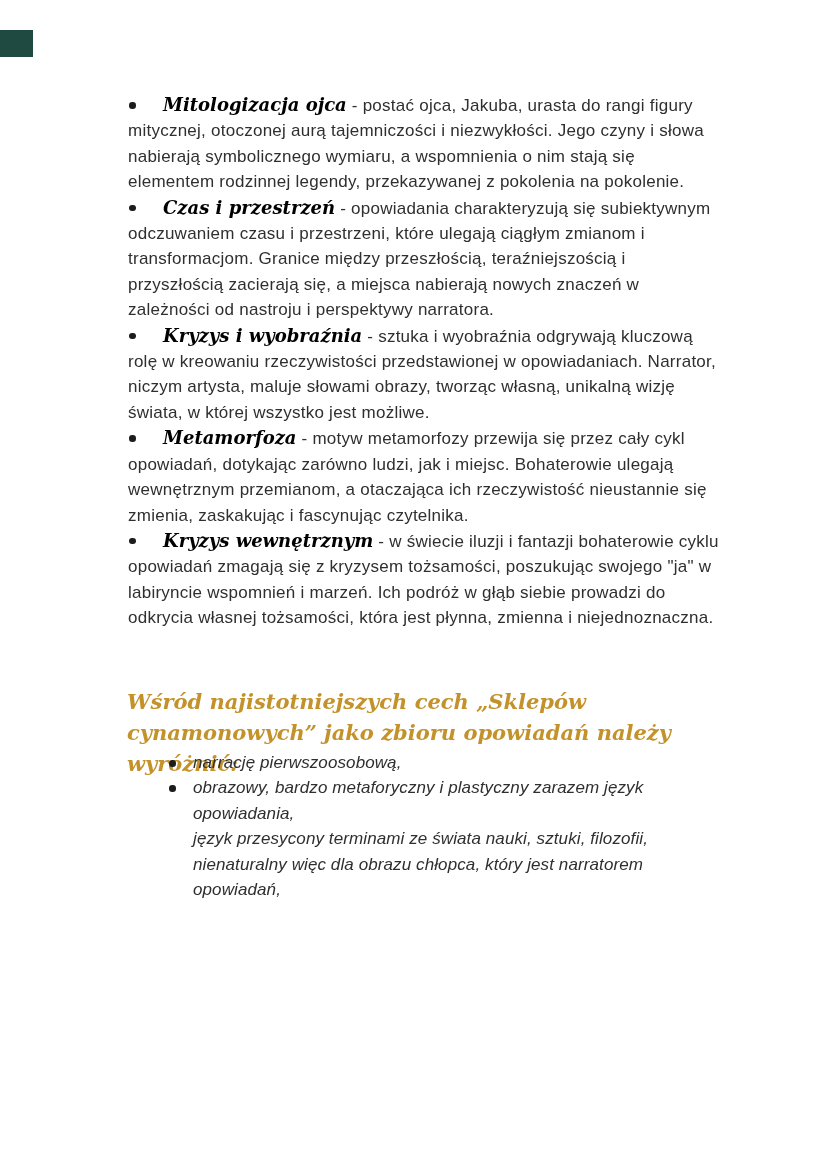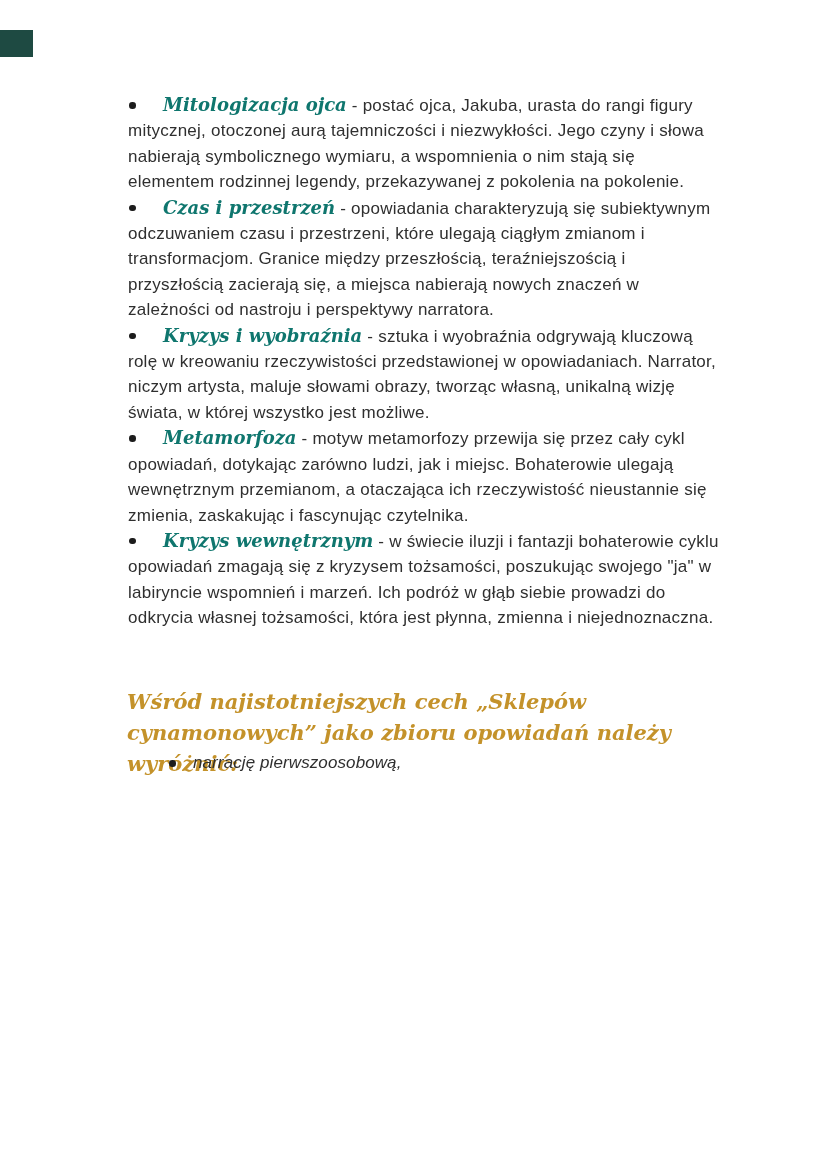--- a/index.html
+++ b/index.html
@@ -48,21 +48,21 @@
     width: 6.5px;
     height: 6.5px;
     border-radius: 50%;
     background: #1c1c1c;
     text-indent: 0;
   }
   .topic {
     font-family: "DejaVu Serif", serif;
     font-style: italic;
     font-weight: bold;
-    color: #0f766e;
+    color: #000000;
     font-size: 18px;
     letter-spacing: 0;
   }
   
   .section-heading {
     position: absolute;
     left: 127px;
     top: 686px;
     width: 628px;
     margin: 0;
@@ -135,15 +135,20 @@
     </li>
   </ul>
 
   <h2 class="section-heading">Wśród najistotniejszych cech „Sklepów cynamonowych” jako zbioru opowiadań należy wyróżnić:</h2>
 
   <ul class="traits">
     <li>
       <span class="dot"></span>
       <span class="trait-line">narrację pierwszoosobową,</span>
     </li>
+    <li>
+      <span class="dot"></span>
+      <span class="trait-line">obrazowy, bardzo metaforyczny i plastyczny zarazem język opowiadania,</span>
+      <span class="trait-line">język przesycony terminami ze świata nauki, sztuki, filozofii, nienaturalny więc dla obrazu chłopca, który jest narratorem opowiadań,</span>
+    </li>
   </ul>
 
 </div>
 
 </body></html>

